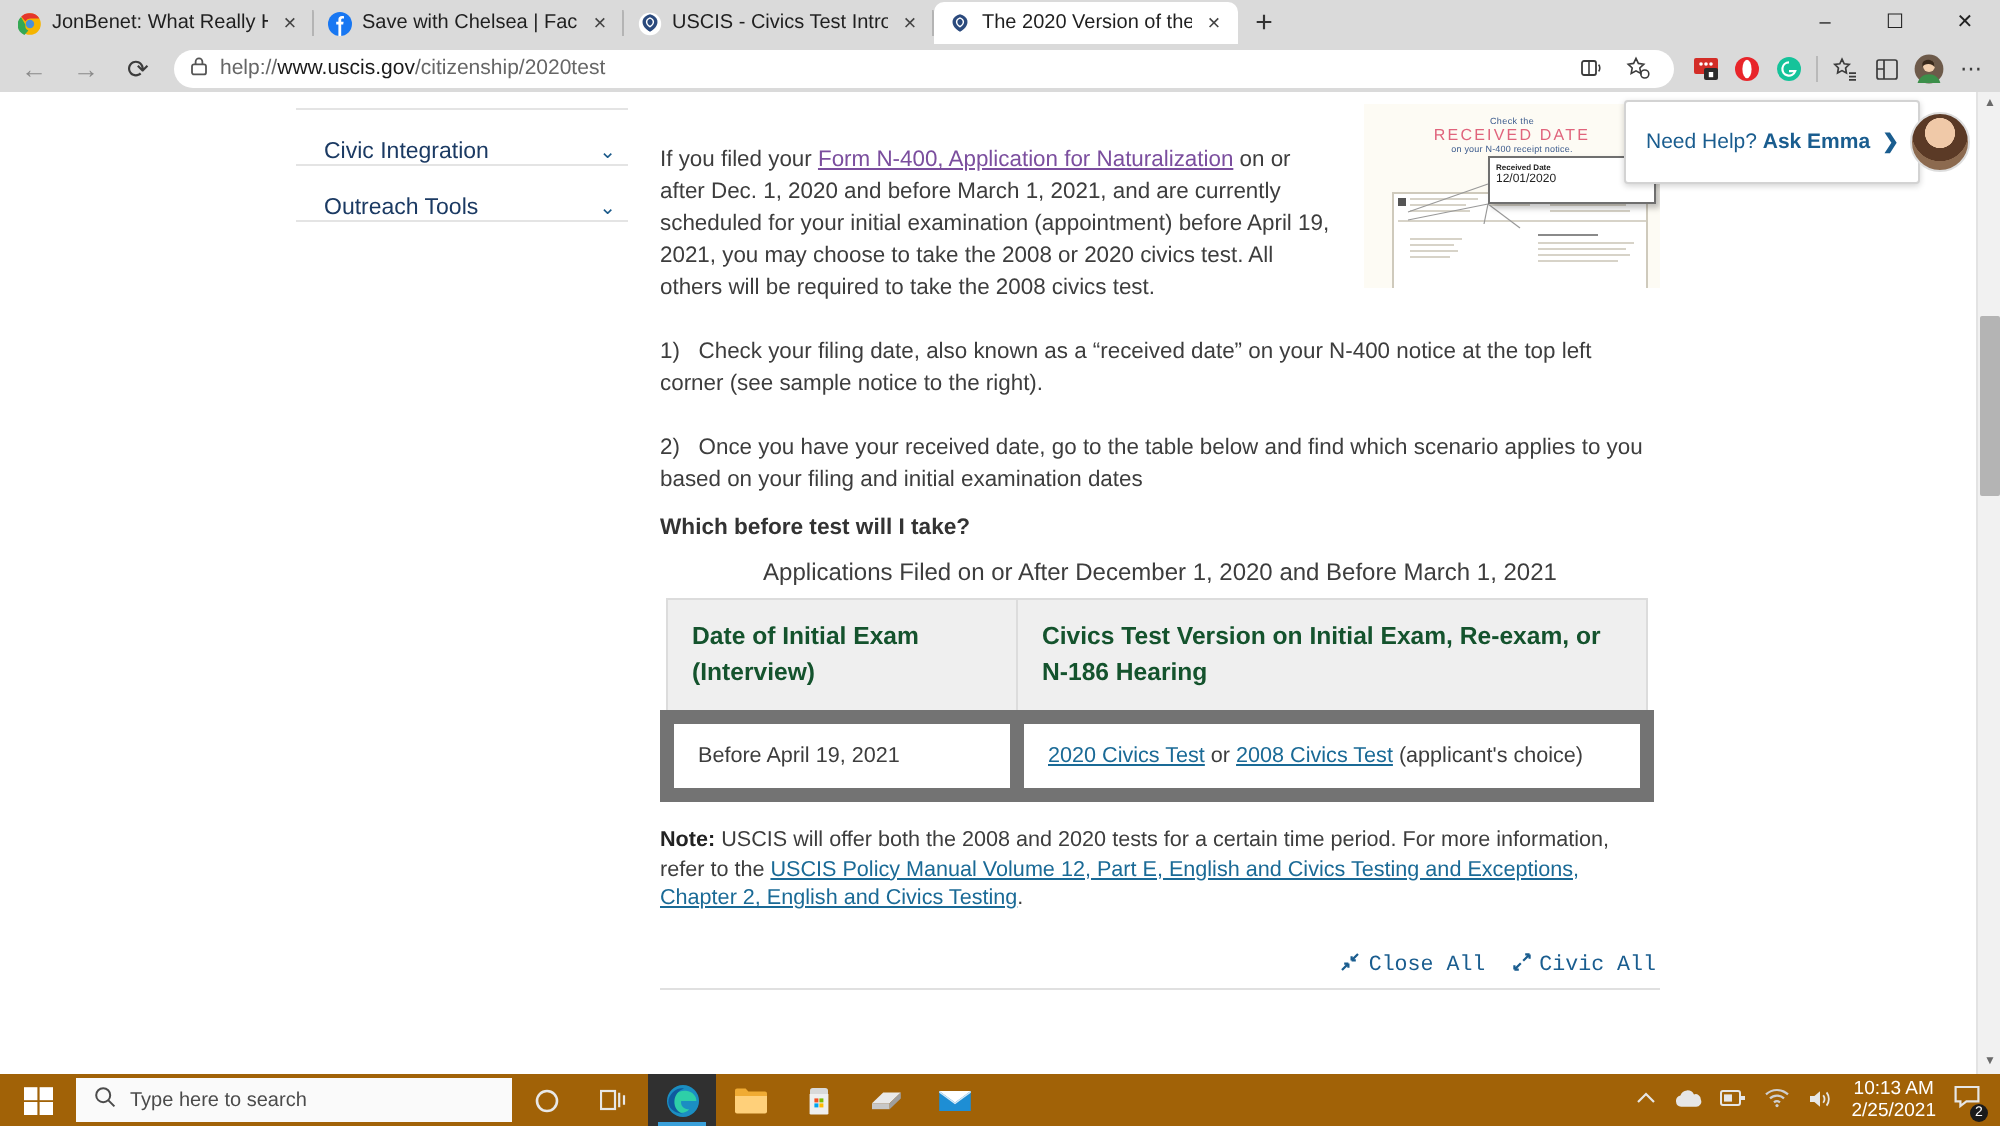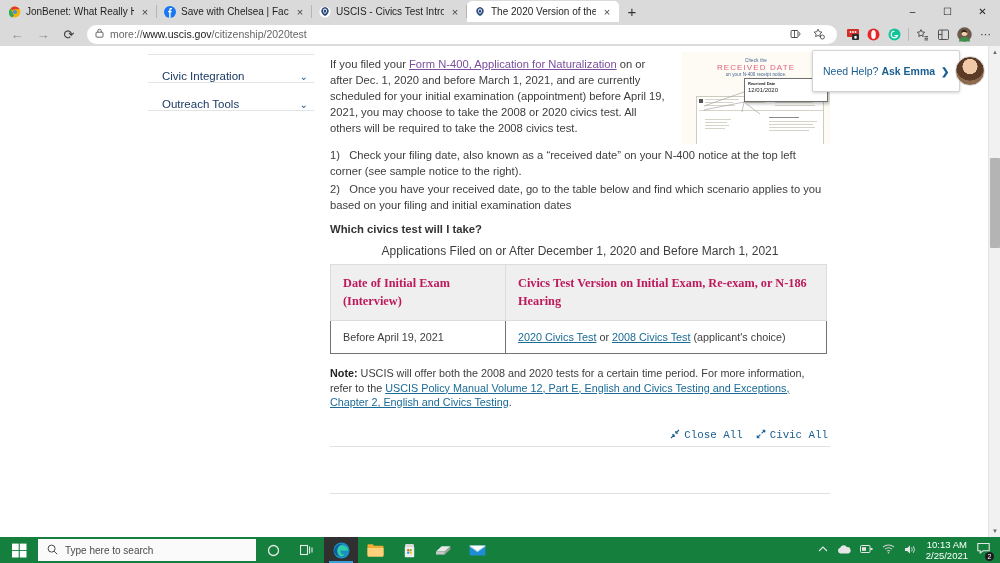--- a/index.html
+++ b/index.html
@@ -104,21 +104,21 @@
     font-size: 11.5px; color: #1b3a63; padding: 0 6px 0 14px;
   }
   .side-item.clipped { height: 9px; overflow: hidden; border-bottom: 1px solid #e4e4e4; }
   .chev { color: #1b5a8a; font-size: 10px; }
 
   
   .content {
     position: absolute; left: 330px; top: 0;
     width: 500px; color: #3d3d3d;
   }
-  .content p { font-size: 11.2px; line-height: 16px; margin-bottom: 11px; }
+  .content p { font-size: 11.2px; line-height: 16px; margin-bottom: 11px; margin-top: 16px; }
   .content a { color: #7b4e9e; text-decoration: underline; }
   .h-q { font-size: 11.3px; font-weight: bold; color: #333; margin: 8px 0 9px 0; }
 
   .notice-img {
     position: absolute; left: 352px; top: 6px;
     width: 148px; height: 92px;
     background: #fdfbf4; overflow: hidden;
   }
   .ni-t1 { font-size: 4.5px; color: #3b5a8c; text-align: center; margin-top: 6px; letter-spacing: .2px;}
   .ni-t2 { font-size: 8px; color: #e0647c; text-align: center; letter-spacing: 1.1px; }
@@ -139,28 +139,27 @@
   .ni-bar { position:absolute; background:#d7d3c8; }
 
   
   .tbl-cap { text-align: center; font-size: 12px; color: #3d3d3d; margin-bottom: 6px; }
   table.civics {
     border-collapse: collapse; width: 497px;
     border: 1px solid #dcdcdc; table-layout: fixed;
   }
   table.civics th {
     background: #efefef; text-align: left; vertical-align: top;
-    font-size: 12.3px; font-weight: bold; color: #be185d;
+    font-size: 12.3px; font-weight: bold; color: #14532d;
     padding: 9px 10px 10px 12px; line-height: 18px;
     border: 1px solid #dcdcdc;
-    font-family: Liberation Serif, serif;
   }
   table.civics td {
     font-size: 10.8px; color: #3d3d3d; padding: 9px 10px 9px 12px;
-    border: 1px solid #737373; line-height: 14px; margin-top: 24px;
+    border: 7px solid #737373; line-height: 14px; margin-top: 24px;
   }
   table.civics td a { color: #1a6a96; text-decoration: underline; }
   .col1 { width: 175px; }
 
   .note { font-size: 10.8px; line-height: 14.5px; color: #3d3d3d; margin-top: 12px; }
   .note b { color: #222; }
   .note a { color: #1a6a96; text-decoration: underline; }
 
   .accordion-ctl {
     display: flex; justify-content: flex-end; gap: 13px;
@@ -203,21 +202,21 @@
     color: #6a6a6a; font-size: 6px;
   }
   .sb-thumb {
     position: absolute; left: 1px; width: 10px;
     background: #b4b4b4; border-radius: 1px;
   }
 
   
   .taskbar {
     position: absolute; left: 0; bottom: 0;
-    width: 1000px; height: 26px; background: #15803d;
+    width: 1000px; height: 26px; background: #a16207;
     display: flex; align-items: center;
   }
   .start {
     width: 38px; height: 26px; display: flex;
     align-items: center; justify-content: center;
   }
   .search-box {
     width: 218px; height: 22px; background: #fafafa;
     display: flex; align-items: center; gap: 7px;
     padding-left: 9px; font-size: 10px; color: #4b4b4b;
@@ -321,21 +320,21 @@
       <div class="navbtn">→</div>
       <div class="navbtn enabled">⟳</div>
 
       <div class="omnibox">
         <span>
           <svg width="9" height="10" viewBox="0 0 9 10">
             <rect x="1" y="4.2" width="7" height="5" rx="1" fill="none" stroke="#555" stroke-width="0.9"></rect>
             <path d="M2.8 4.2V2.9a1.7 1.7 0 013.4 0v1.3" fill="none" stroke="#555" stroke-width="0.9"></path>
           </svg>
         </span>
-        <span class="url"><span>more://</span><b>www.uscis.gov</b><span>/citizenship/2020test</span></span>
+        <span class="url"><span>help://</span><b>www.uscis.gov</b><span>/citizenship/2020test</span></span>
         <span class="omni-right">
           <span class="tb-icon">
             <svg width="12" height="12" viewBox="0 0 12 12">
               <rect x="1" y="2.5" width="7" height="7" rx="1" fill="none" stroke="#3b3b3b" stroke-width="0.9"></rect>
               <path d="M4.5 2.5v7" stroke="#3b3b3b" stroke-width="0.8"></path>
               <path d="M9.3 4.3c.8.8.8 2.6 0 3.4" stroke="#3b3b3b" stroke-width="0.8" fill="none"></path>
             </svg>
           </span>
           <span class="tb-icon">
             <svg width="12" height="12" viewBox="0 0 12 12">
@@ -450,21 +449,21 @@
         </div>
 
         <div style="height:10px;"></div>
 
         <p style="width:340px;"><span>If you filed your </span><a href="#" class="">Form N-400, Application for Naturalization</a><span> on or after Dec. 1, 2020 and before March 1, 2021, and are currently scheduled for your initial examination (appointment) before April 19, 2021, you may choose to take the 2008 or 2020 civics test. All others will be required to take the 2008 civics test.</span></p>
 
 
         <p style="margin-bottom:2px;">1)&nbsp;&nbsp;&nbsp;Check your filing date, also known as a “received date” on your N-400 notice at the top left corner (see sample notice to the right).</p>
         <p style="margin-bottom:10px;">2)&nbsp;&nbsp;&nbsp;Once you have your received date, go to the table below and find which scenario applies to you based on your filing and initial examination dates</p>
 
-        <div class="h-q">Which civics test will I take?</div>
+        <div class="h-q">Which before test will I take?</div>
 
         <div class="tbl-cap">Applications Filed on or After December 1, 2020 and Before March 1, 2021</div>
 
         <table class="civics">
           <thead>
             <tr>
               <th class="col1">Date of Initial Exam (Interview)</th>
               <th>Civics Test Version on Initial Exam, Re-exam, or N-186 Hearing</th>
             </tr>
           </thead>

